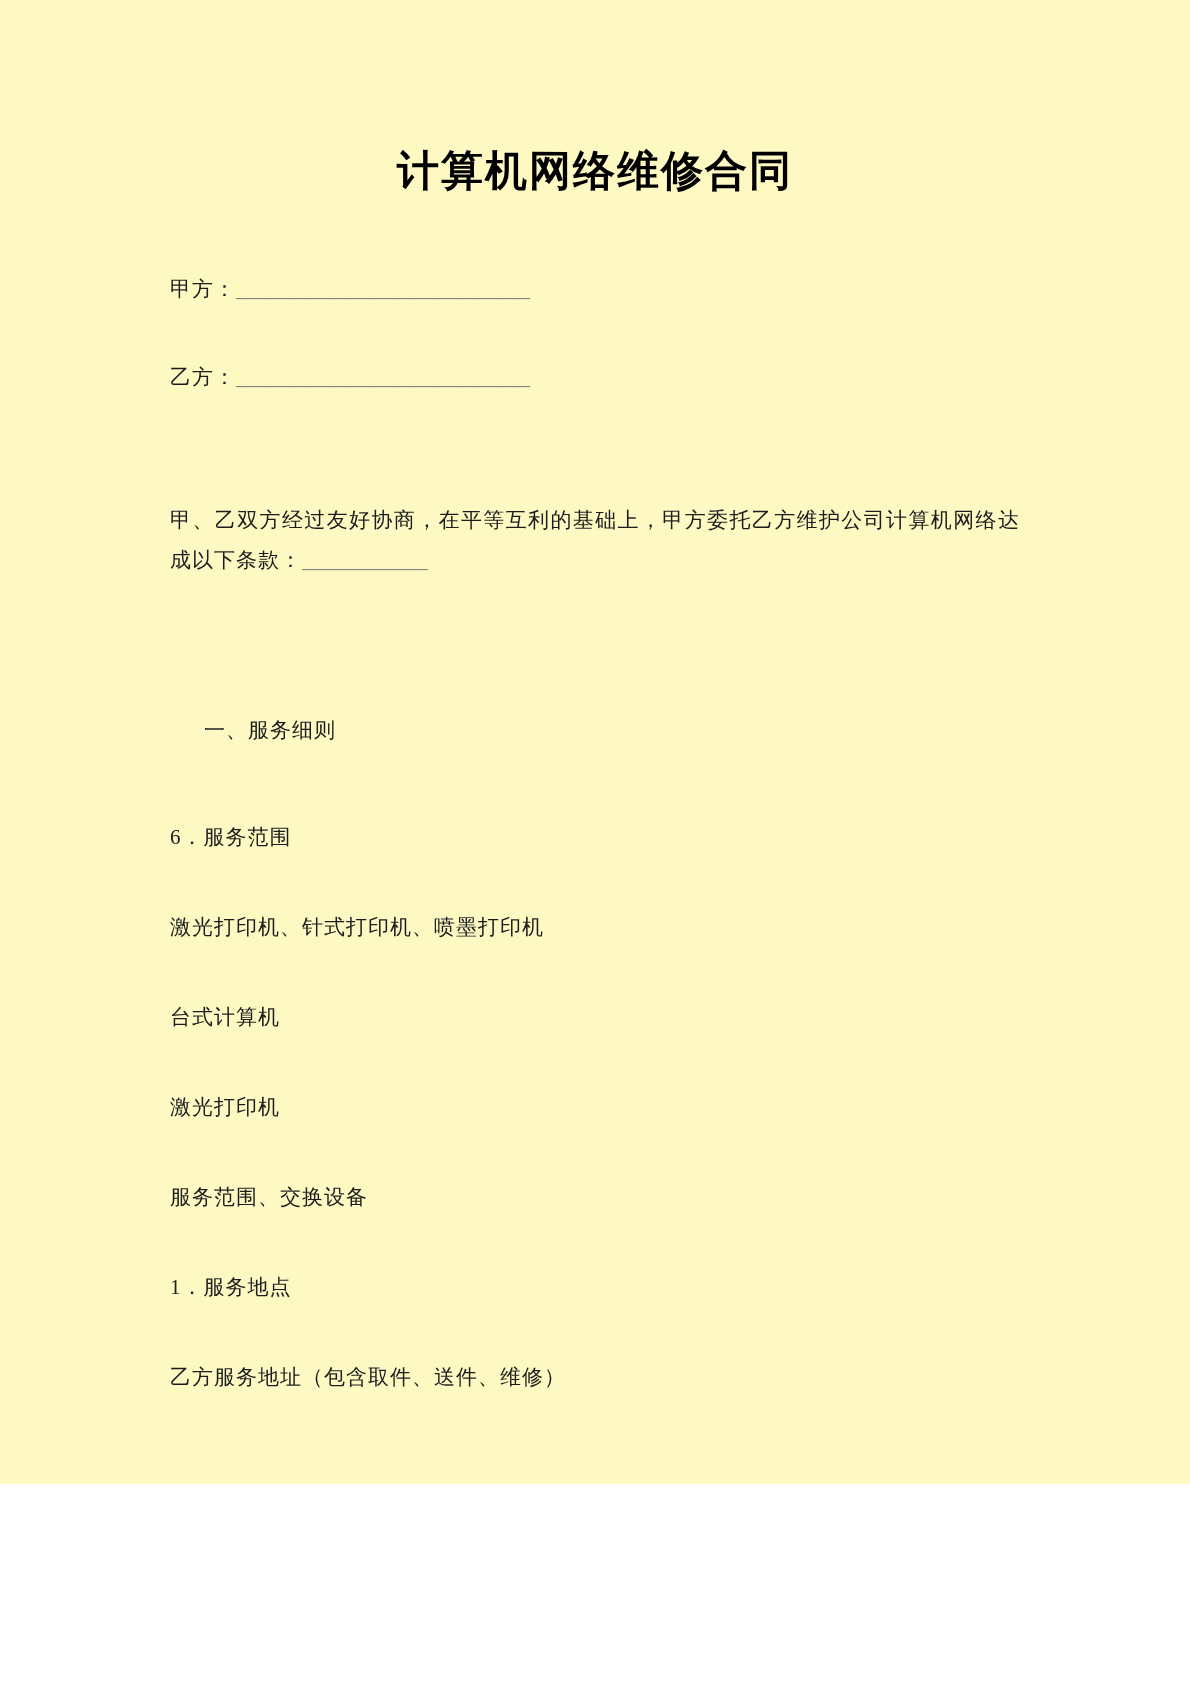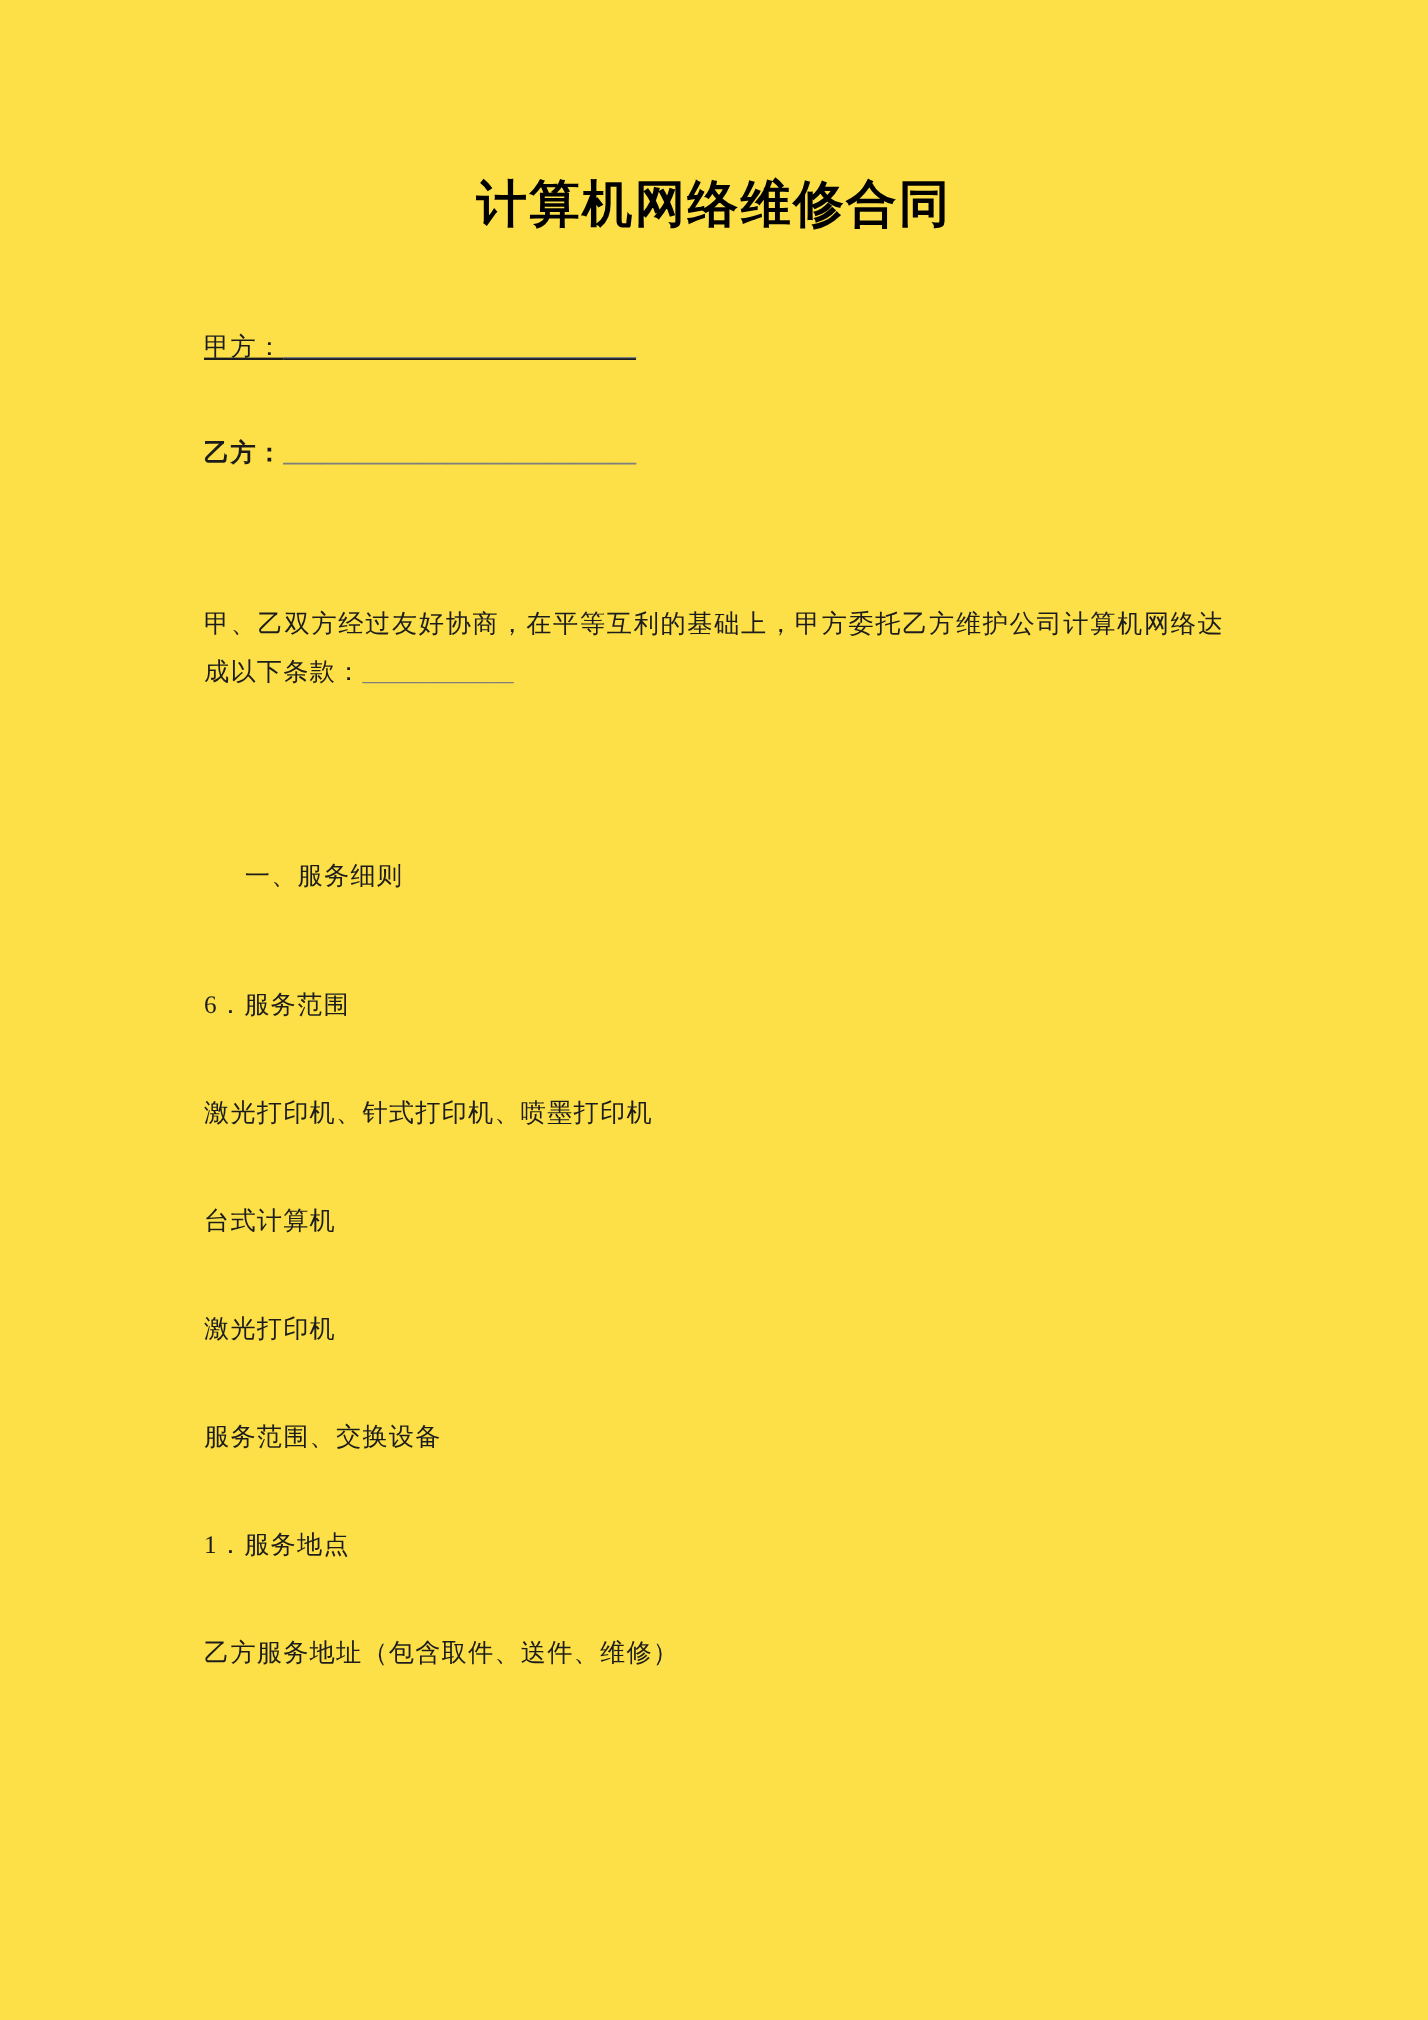--- a/index.html
+++ b/index.html
@@ -3,23 +3,23 @@
 <meta charset="utf-8">
 <style>
   html, body {
     margin: 0;
     padding: 0;
     background: #ffffff;
   }
   .page {
     position: relative;
     width: 1190px;
-    height: 1683px;
+    height: 1484px;
     margin: 0 auto;
-    background: #fde047;
+    background: #fef9c3;
     overflow: hidden;
     box-sizing: border-box;
     padding: 0 170px;
     font-family: "Liberation Serif", "DejaVu Serif", serif;
     color: #1c1c1c;
   }
   .doc-title {
     margin: 142px 0 0 0;
     font-size: 42px;
     line-height: 58px;
@@ -37,22 +37,22 @@
   .intro {
     line-height: 40px;
     text-align: justify;
   }
   .blank {
     color: #7f7f7f;
     letter-spacing: 0;
     white-space: nowrap;
   }
   
-  .mt-party-a   { margin-top: 74px; text-decoration: underline;  }
-  .mt-party-b   { margin-top: 58px; font-weight: bold;  }
+  .mt-party-a   { margin-top: 74px;  }
+  .mt-party-b   { margin-top: 58px;  }
   .mt-intro     { margin-top: 108px; }
   .mt-section   { margin-top: 135px; margin-left: 34px; }
   .mt-clause    { margin-top: 77px;  }
   .mt-item      { margin-top: 60px;  }
 </style>
 </head>
 <body>
 
 <div class="page">
 

